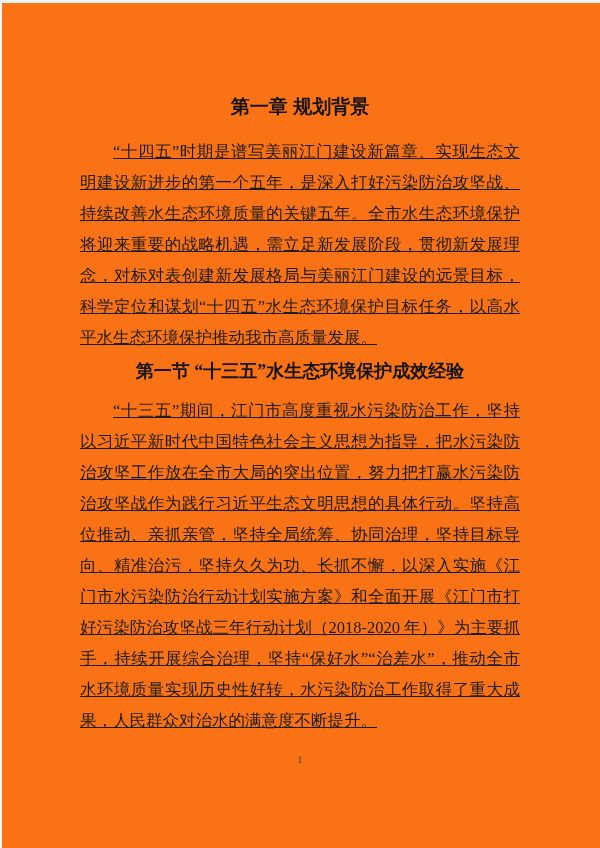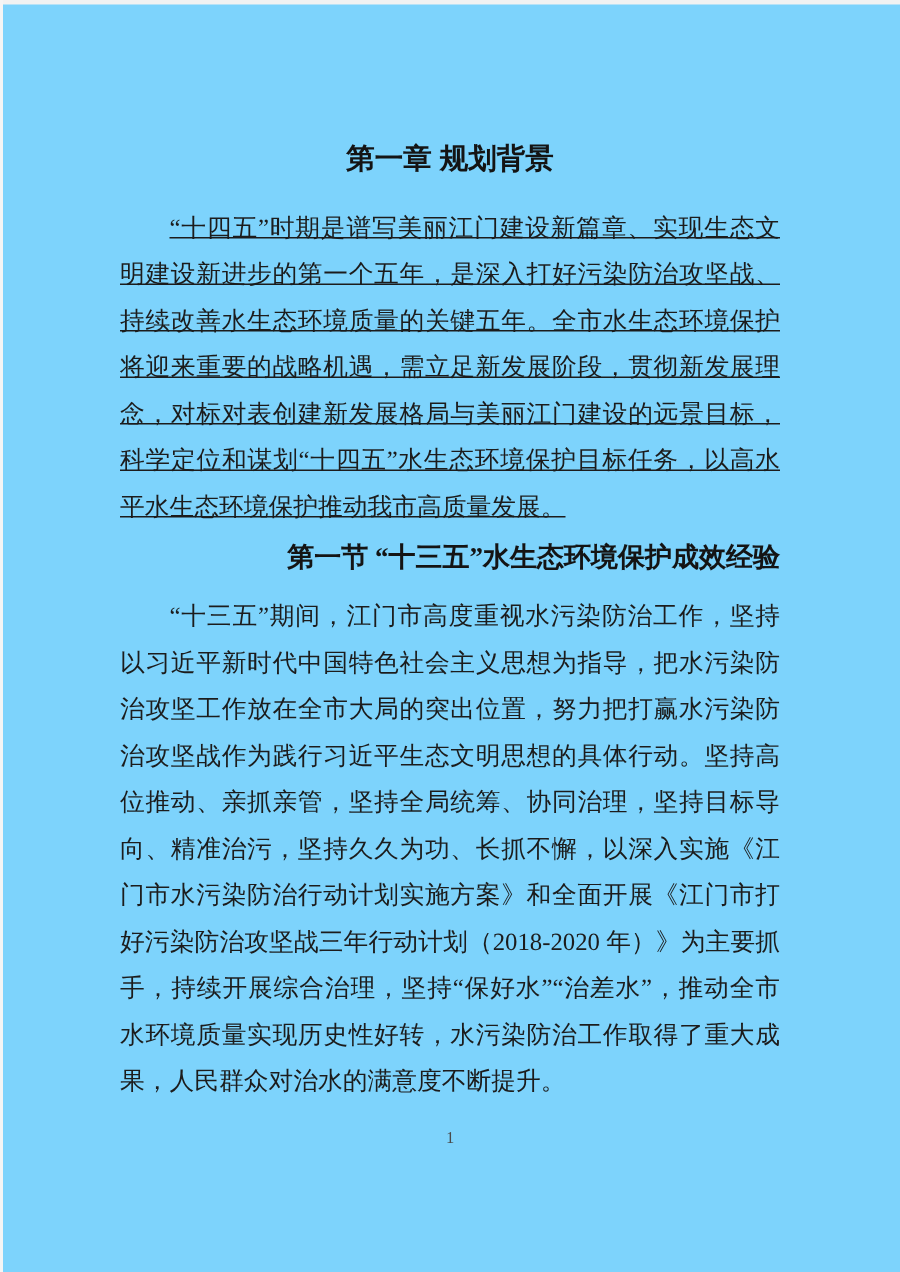--- a/index.html
+++ b/index.html
@@ -4,21 +4,21 @@
 <style>
   html, body {
     margin: 0;
     padding: 0;
     background: #ffffff;
   }
   .page {
     position: relative;
     width: 600px;
     height: 848px;
-    background: #7dd3fc;
+    background: #f97316;
     overflow: hidden;
     color: #1c1c1c;
     font-family: "Liberation Serif", "DejaVu Serif", serif;
   }
   
   .scan-edge-top {
     position: absolute;
     top: 0; left: 0; right: 0;
     height: 3px;
     background: #f2f2f2;
@@ -55,26 +55,27 @@
   }
   .para-1 {
     margin-top: 16px;
     text-decoration: underline;
   }
   .section-title {
     margin: 5px 0 0 0;
     font-size: 18px;
     line-height: 26px;
     font-weight: bold;
-    text-align: right;
+    text-align: center;
     color: #141414;
     font-family: "Liberation Serif", "DejaVu Serif", serif;
   }
   .para-2 {
     margin-top: 11px;
+    text-decoration: underline;
   }
   .page-number {
     position: absolute;
     top: 752px;
     left: 0;
     width: 100%;
     text-align: center;
     font-size: 11px;
     line-height: 14px;
     color: #4a4a4a;

